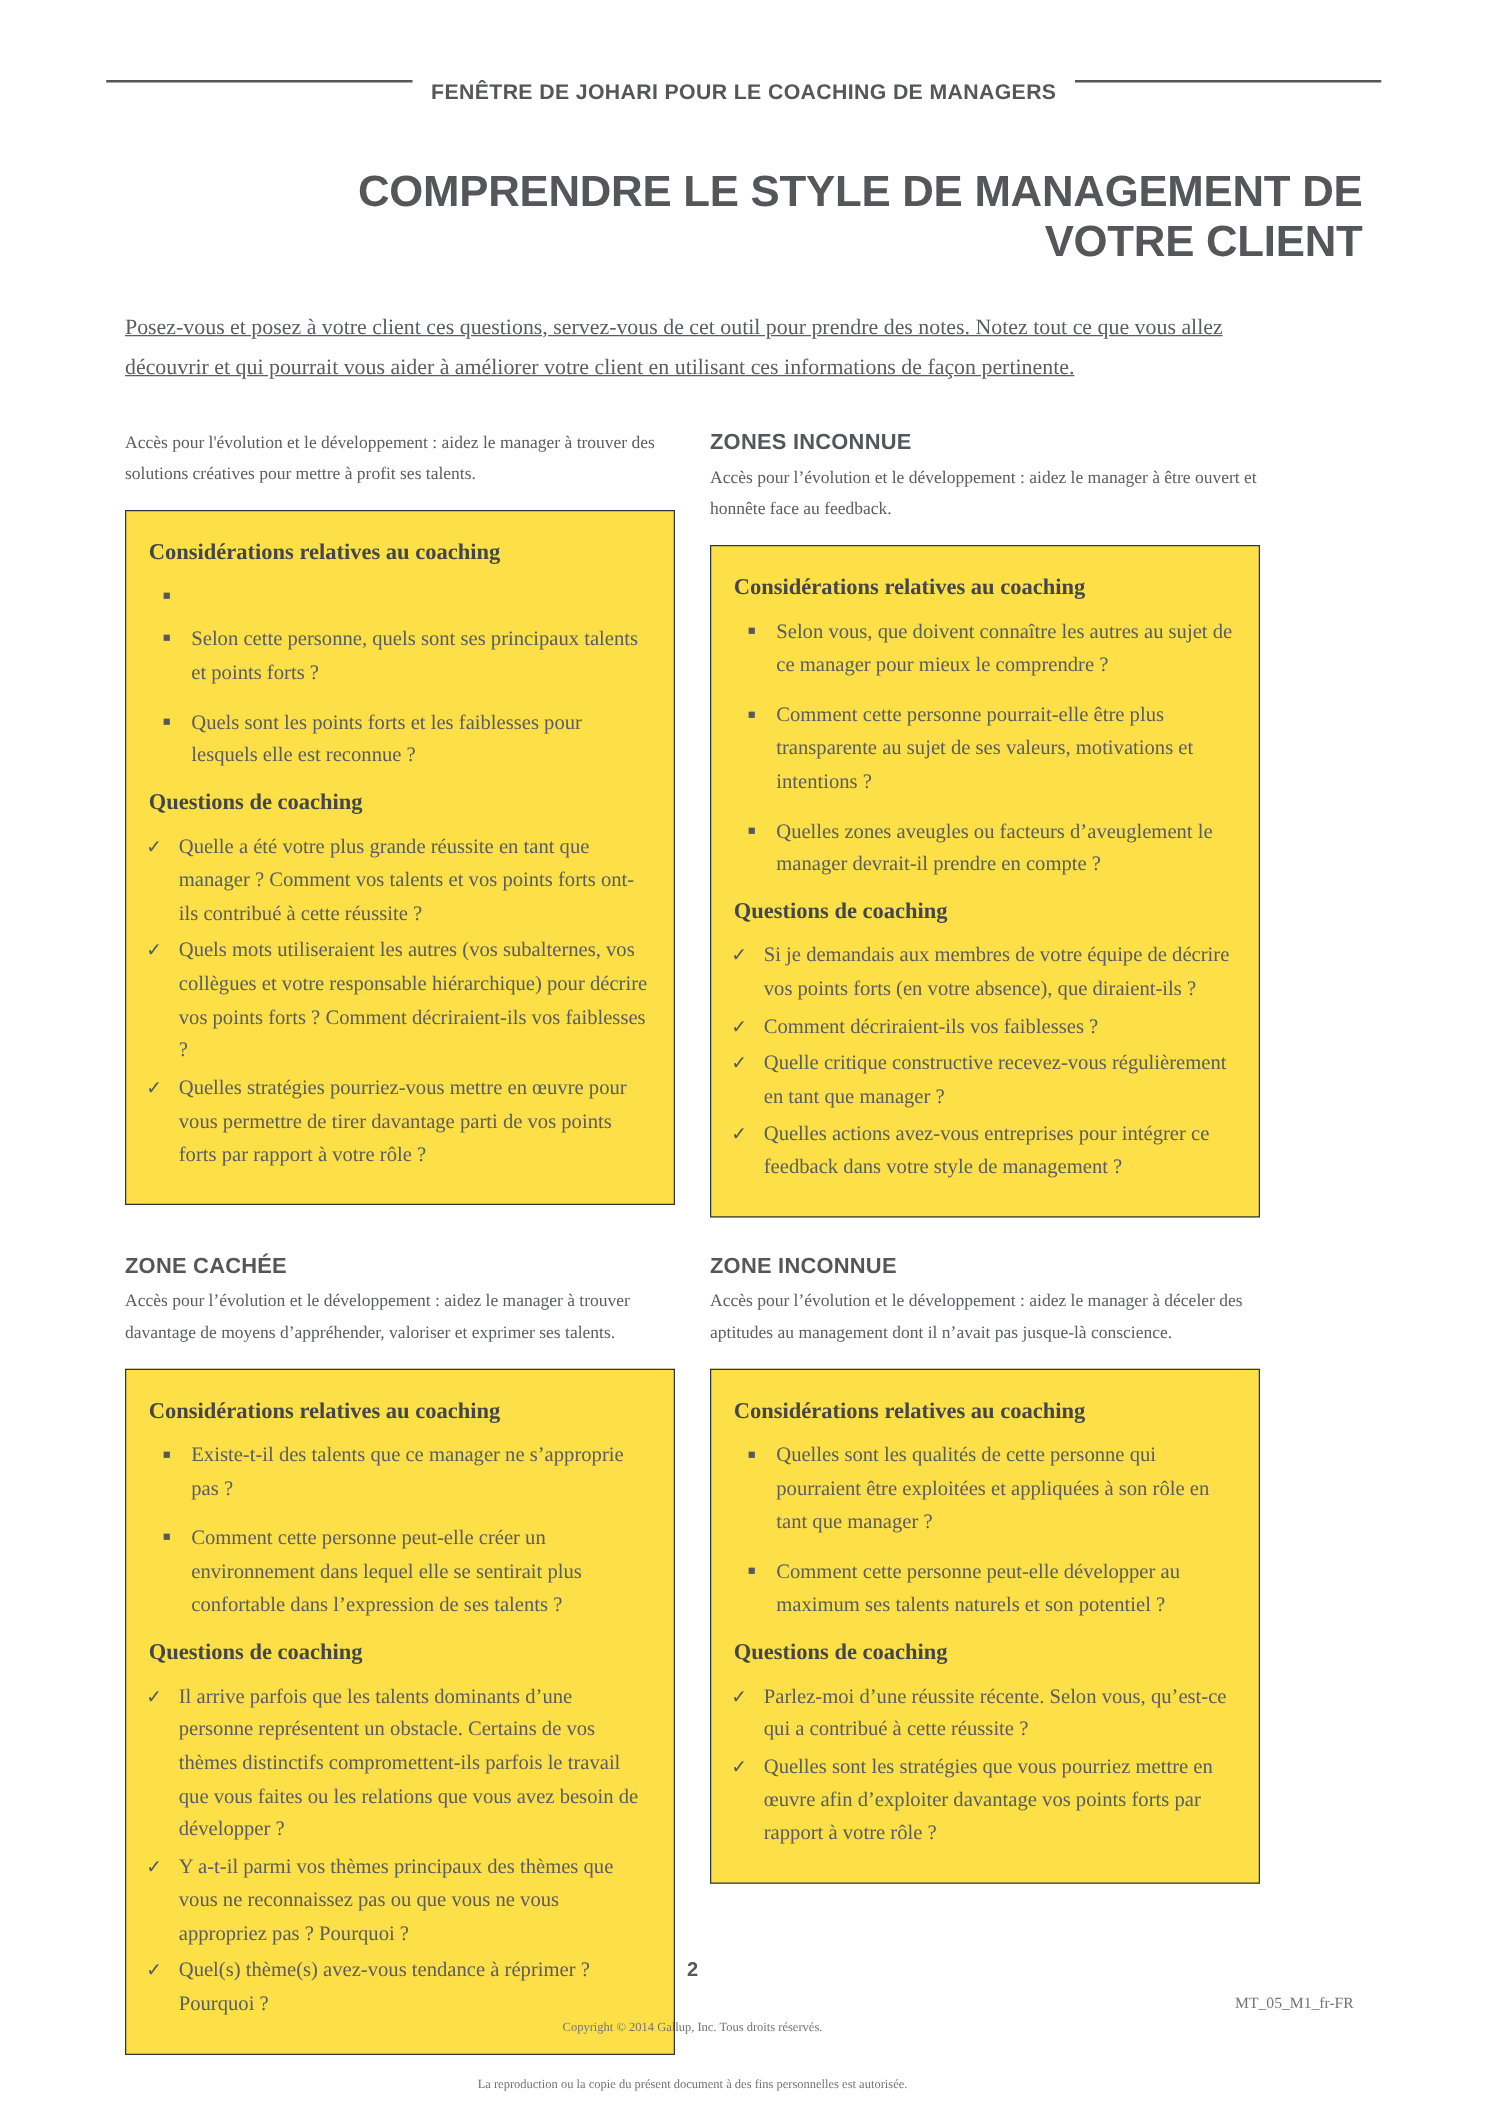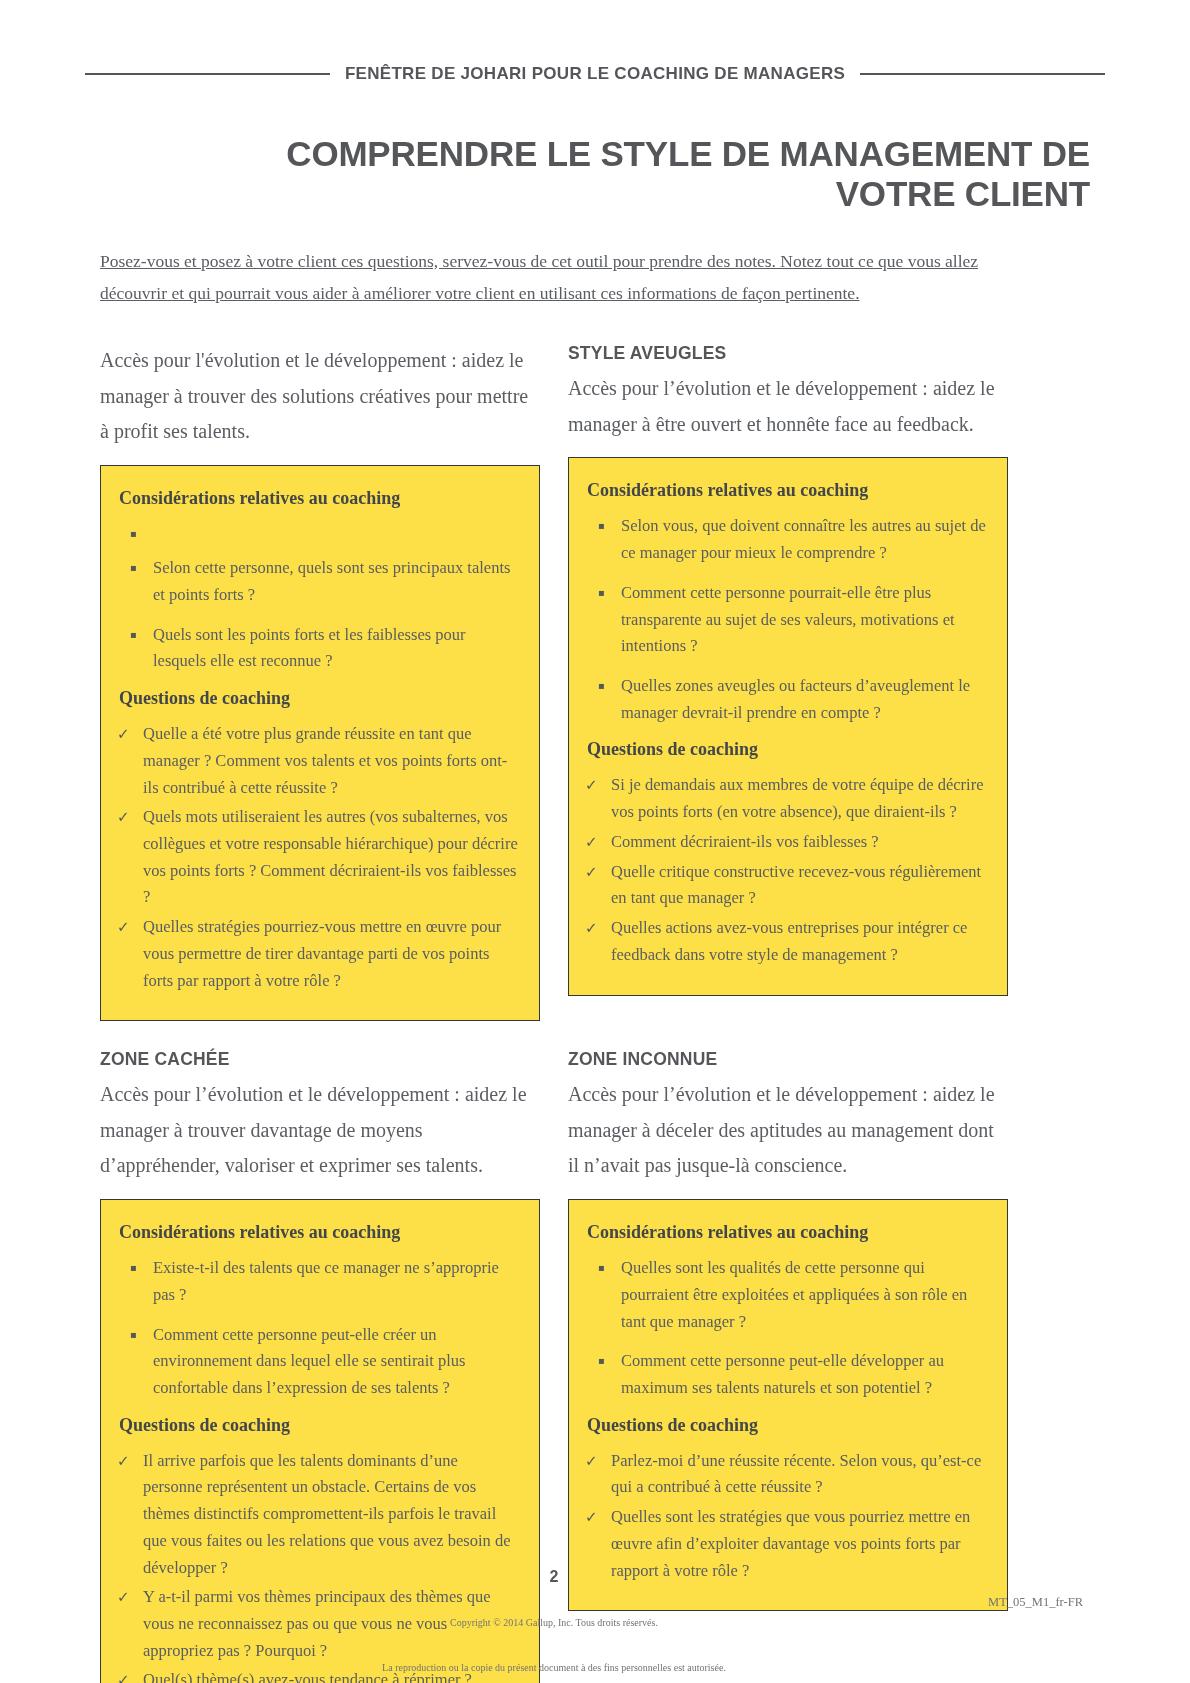--- a/index.html
+++ b/index.html
@@ -10,21 +10,20 @@
     height: 1683px;
     margin: 0 auto;
     background: #ffffff;
     font-family: "Liberation Serif", "DejaVu Serif", serif;
     color: #5a5d62;
     overflow: hidden;
   }
   
   .doc-header {
     display: flex;
-    align-items: center;
     gap: 15px;
     margin: 64px 85px 0 85px;
   }
   .doc-header .rule { flex: 1; height: 2px; background: #54565a; }
   .doc-header-text {
     font-family: "Liberation Sans", sans-serif;
     font-weight: bold;
     font-size: 17px;
     letter-spacing: 0.3px;
     color: #54565a;
@@ -63,21 +62,21 @@
   }
   .zone h2 {
     font-family: "Liberation Sans", sans-serif;
     font-weight: bold;
     font-size: 17.5px;
     letter-spacing: 0.2px;
     color: #54565a;
     margin-bottom: 7px;
   }
   .zone .desc {
-    font-size: 20px;
+    font-size: 14px;
     line-height: 1.78;
     color: #5a5d62;
     margin-bottom: 15px;
   }
   .graybox {
     background: #fde047;
     border: 1px solid #333538;
     padding: 17px 18px 22px 16px;
   }
   .graybox h3 {
@@ -195,21 +194,21 @@
             </li>
           <li>
               <span class="marker">✓</span>
               <span>Quelles stratégies pourriez-vous mettre en œuvre pour vous permettre de tirer davantage parti de vos points forts par rapport à votre rôle ?</span>
             </li>
         </ul>
       </div>
     </section>
 
     <section class="zone">
-      <h2>STYLE AVEUGLES</h2>
+      <h2>ZONES INCONNUE</h2>
       <p class="desc">Accès pour l’évolution et le développement : aidez le manager à être ouvert et honnête face au feedback.</p>
       <div class="graybox">
         <h3>Considérations relatives au coaching</h3>
         <ul class="bullets">
           <li>
               <span class="marker">▪</span>
               <span>Selon vous, que doivent connaître les autres au sujet de ce manager pour mieux le comprendre ?</span>
             </li>
           <li>
               <span class="marker">▪</span>

